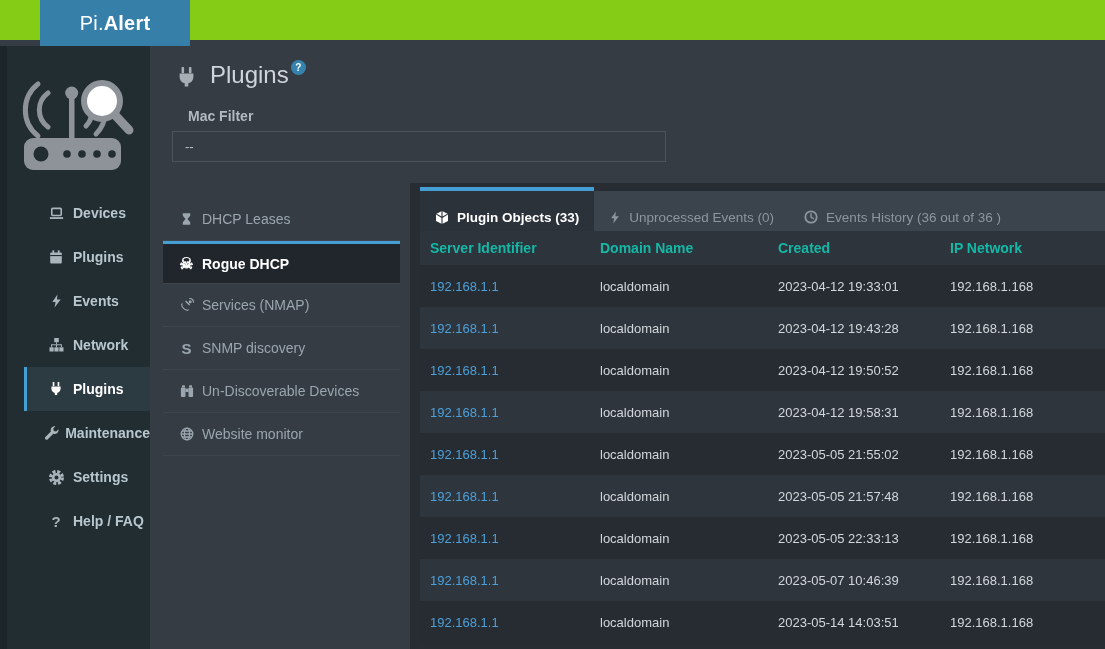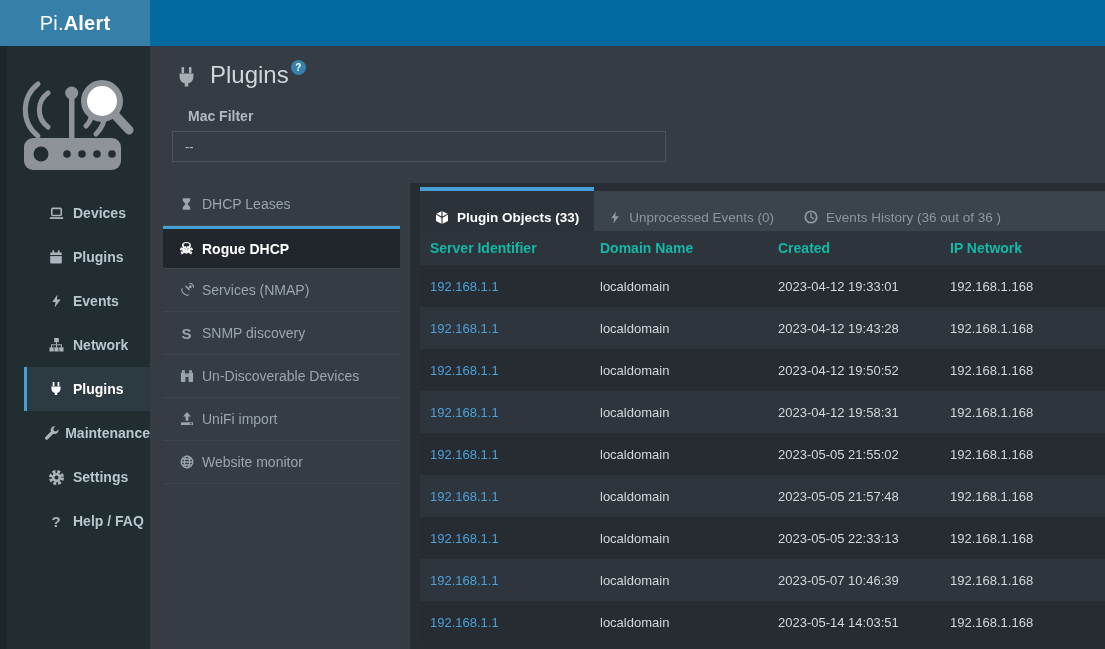--- a/index.html
+++ b/index.html
@@ -1,20 +1,20 @@
 <!DOCTYPE html>
 <html><head>
 <meta charset="utf-8">
 <style>
   * { margin:0; padding:0; box-sizing:border-box; }
   html,body { width:1105px; height:649px; background:#353c44; overflow:hidden;
               font-family:"Liberation Sans", sans-serif; }
 
   
-  .topbar { position:absolute; top:0; left:0; width:1105px; height:46px; background:#0369a1; display:flex; z-index:5; }
+  .topbar { position:absolute; top:0; left:0; width:1105px; height:40px; background:#84cc16; display:flex; z-index:5;padding-left:40px; }
   .brand { width:150px; height:46px; background:#367fa9; color:#fff; font-size:20px;
            display:flex; align-items:center; justify-content:center; letter-spacing:.2px; cursor:pointer; }
   .brand .suf { font-weight:700; }
   .menu-toggle { width:50px; height:46px; display:flex; flex-direction:column; justify-content:center;
                  padding-left:18px; cursor:pointer; }
   .menu-toggle .bar { width:15px; height:2px; background:#fff; margin:1.6px 0; }
 
   
   .sidebar { position:absolute; top:46px; left:0; width:150px; bottom:0; background:#222d32; z-index:4; }
   .sidebar::before { content:""; position:absolute; left:0; top:0; bottom:0; width:7px; background:#1c2529; }
@@ -37,21 +37,21 @@
 
   .filter-label { margin:20px 5px 7px 38px; font-size:14px; font-weight:700; color:#b2b9c0; }
   .filter-input { display:block; margin-left:22px; width:494px; height:31px; border:1px solid #4b545b;
                   background:transparent; color:#bcc3c9; font-size:13px; padding:0 12px;
                   font-family:"Liberation Sans", sans-serif; }
 
   
   .lower { position:absolute; left:0; right:0; top:137px; bottom:0; }
   .panel-strip { position:absolute; left:260px; right:0; top:0; bottom:0; background:#272d33; }
 
-  .plugin-nav { position:absolute; left:13px; top:0; width:247px; bottom:0; }
+  .plugin-nav { position:absolute; left:13px; top:15px; width:247px; bottom:0; }
   .pnav-item { height:43px; width:237px; display:flex; align-items:center; padding-left:12px;
                border-bottom:1px solid #3d454d; color:#9aa5ad; font-size:14px; cursor:pointer; }
   .pnav-item .picon { width:23px; margin-right:4px; display:flex; justify-content:center; align-items:center; }
   .pnav-item.selected { background:#21262c; border-top:3px solid #469fd4; color:#fff; font-weight:700; }
 
   
   .tabs { position:absolute; left:270px; right:0; top:8px; height:52px; background:#3b434c; display:flex; }
   .tab { display:flex; align-items:center; gap:8px; padding:0 15px; font-size:13.5px; color:#8d969e;
          cursor:pointer; white-space:nowrap; }
   .tab.active { background:#2b323a; color:#fff; font-weight:700; border-top:4px solid #469fd4; margin-top:-4px; }
@@ -239,30 +239,20 @@
               <rect x="9.1" y="1.3" width="2.9" height="2.2"></rect>
               <rect x="0.9" y="3.4" width="4.6" height="9.6" rx="1"></rect>
               <rect x="8.5" y="3.4" width="4.6" height="9.6" rx="1"></rect>
               <rect x="5.4" y="4.6" width="3.2" height="3.4"></rect>
             </svg>
         </span>
         <span>Un-Discoverable Devices</span>
       </div>
       <div class="pnav-item">
         <span class="picon">
-          <svg width="14" height="14" viewBox="0 0 14 14" fill="currentColor">
-              <polygon points="7,0 11,4.6 8.4,4.6 8.4,8.8 5.6,8.8 5.6,4.6 3,4.6"></polygon>
-              <path d="M1 10.3h12V13H1z"></path>
-              <circle cx="10.9" cy="11.7" r="0.9" fill="#353c44"></circle>
-            </svg>
-        </span>
-        <span>UniFi import</span>
-      </div>
-      <div class="pnav-item">
-        <span class="picon">
           <svg width="14" height="14" viewBox="0 0 14 14" fill="none" stroke="currentColor" stroke-width="1.3">
               <circle cx="7" cy="7" r="5.8"></circle>
               <ellipse cx="7" cy="7" rx="2.6" ry="5.8"></ellipse>
               <path d="M1.2 7h11.6M2 4h10M2 10h10"></path>
             </svg>
         </span>
         <span>Website monitor</span>
       </div>
     </div>
 

